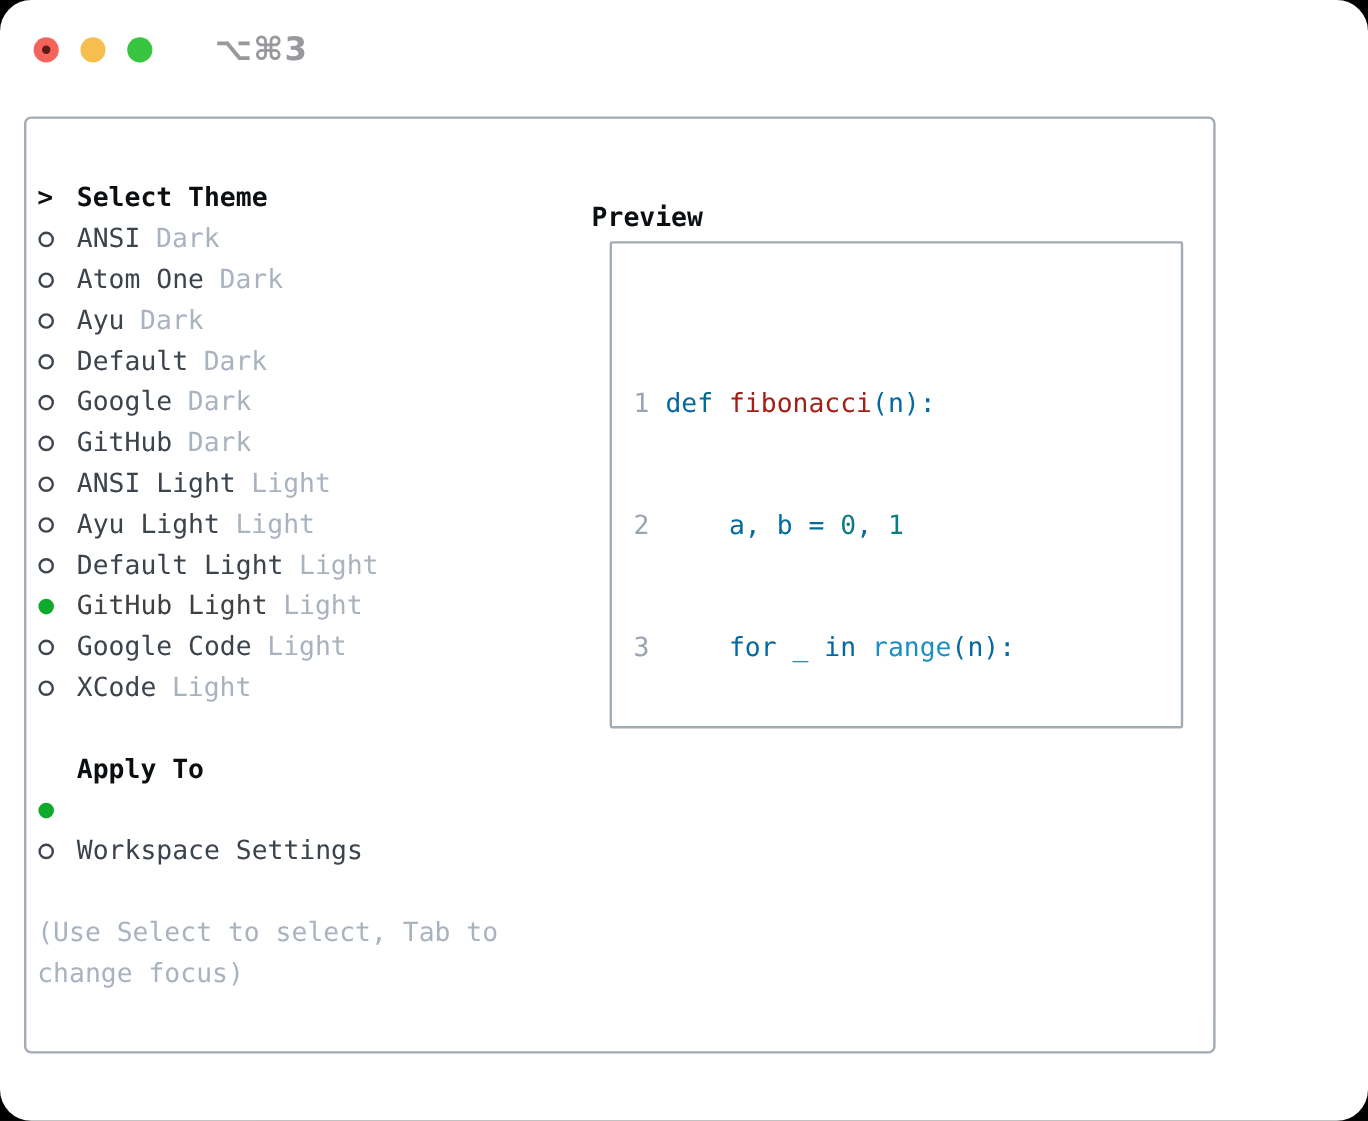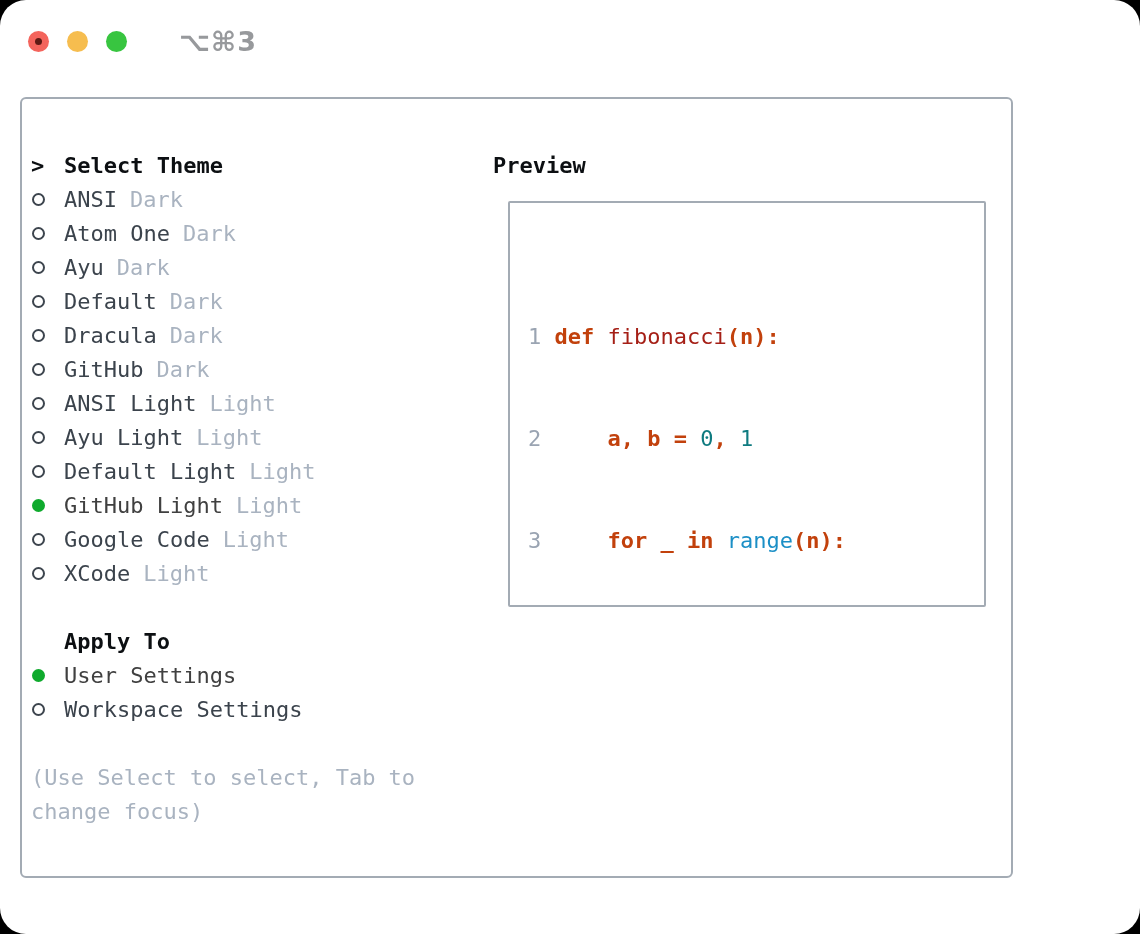--- a/index.html
+++ b/index.html
@@ -104,21 +104,21 @@
   .hint-row {
     height: 34px;
     display: flex;
     align-items: center;
     color: #a9b3c0;
     white-space: pre;
   }
   
   .preview-title {
     position: absolute;
-    left: 471px; top: 49px;
+    left: 471px; top: 65px;
     height: 34px;
     display: flex;
     align-items: center;
     font-size: 22px;
     font-weight: bold;
     color: #0c0f12;
   }
   .preview-box {
     position: absolute;
     left: 486px; top: 102px;
@@ -129,21 +129,21 @@
     overflow: hidden;
   }
   .code {
     padding: 49px 0 0 18px;
     font-size: 22px;
     line-height: 34px;
     white-space: pre;
   }
   .code-line { height: 34px; }
   .ln { display: inline-block; width: 2ch; color: #9aa4b2; }
-  .pl  { color: #c2410c; font-weight: bold; }
+  .pl  { color: #0369a1; }
   .fn  { color: #a51f16; margin-top: 20px; }
   .num { color: #0f7b80; }
   .bi  { color: #1b8fc6; }
 </style>
 </head>
 <body>
 
 <div class="window">
 
   <div class="titlebar">
@@ -179,21 +179,21 @@
         <span class="item-name">Ayu</span>
         <span class="item-variant">Dark</span>
       </div>
       <div class="row">
         <span class="marker-cell"><span class="ring"></span></span>
         <span class="item-name">Default</span>
         <span class="item-variant">Dark</span>
       </div>
       <div class="row">
         <span class="marker-cell"><span class="ring"></span></span>
-        <span class="item-name">Dracula</span>
+        <span class="item-name">Google</span>
         <span class="item-variant">Dark</span>
       </div>
       <div class="row">
         <span class="marker-cell"><span class="ring"></span></span>
         <span class="item-name">GitHub</span>
         <span class="item-variant">Dark</span>
       </div>
       <div class="row">
         <span class="marker-cell"><span class="ring"></span></span>
         <span class="item-name">ANSI Light</span>
@@ -226,21 +226,20 @@
       </div>
 
       <div class="row"></div>
 
       <div class="row section-header">
         <span class="marker-cell"></span>
         <span class="item-name">Apply To</span>
       </div>
       <div class="row selected">
         <span class="marker-cell"><span class="ring filled"></span></span>
-        <span class="item-name">User Settings</span>
       </div>
       <div class="row">
         <span class="marker-cell"><span class="ring"></span></span>
         <span class="item-name">Workspace Settings</span>
       </div>
 
       <div class="row"></div>
 
       <div class="hint-row">(Use Select to select, Tab to</div>
       <div class="hint-row">change focus)</div>

